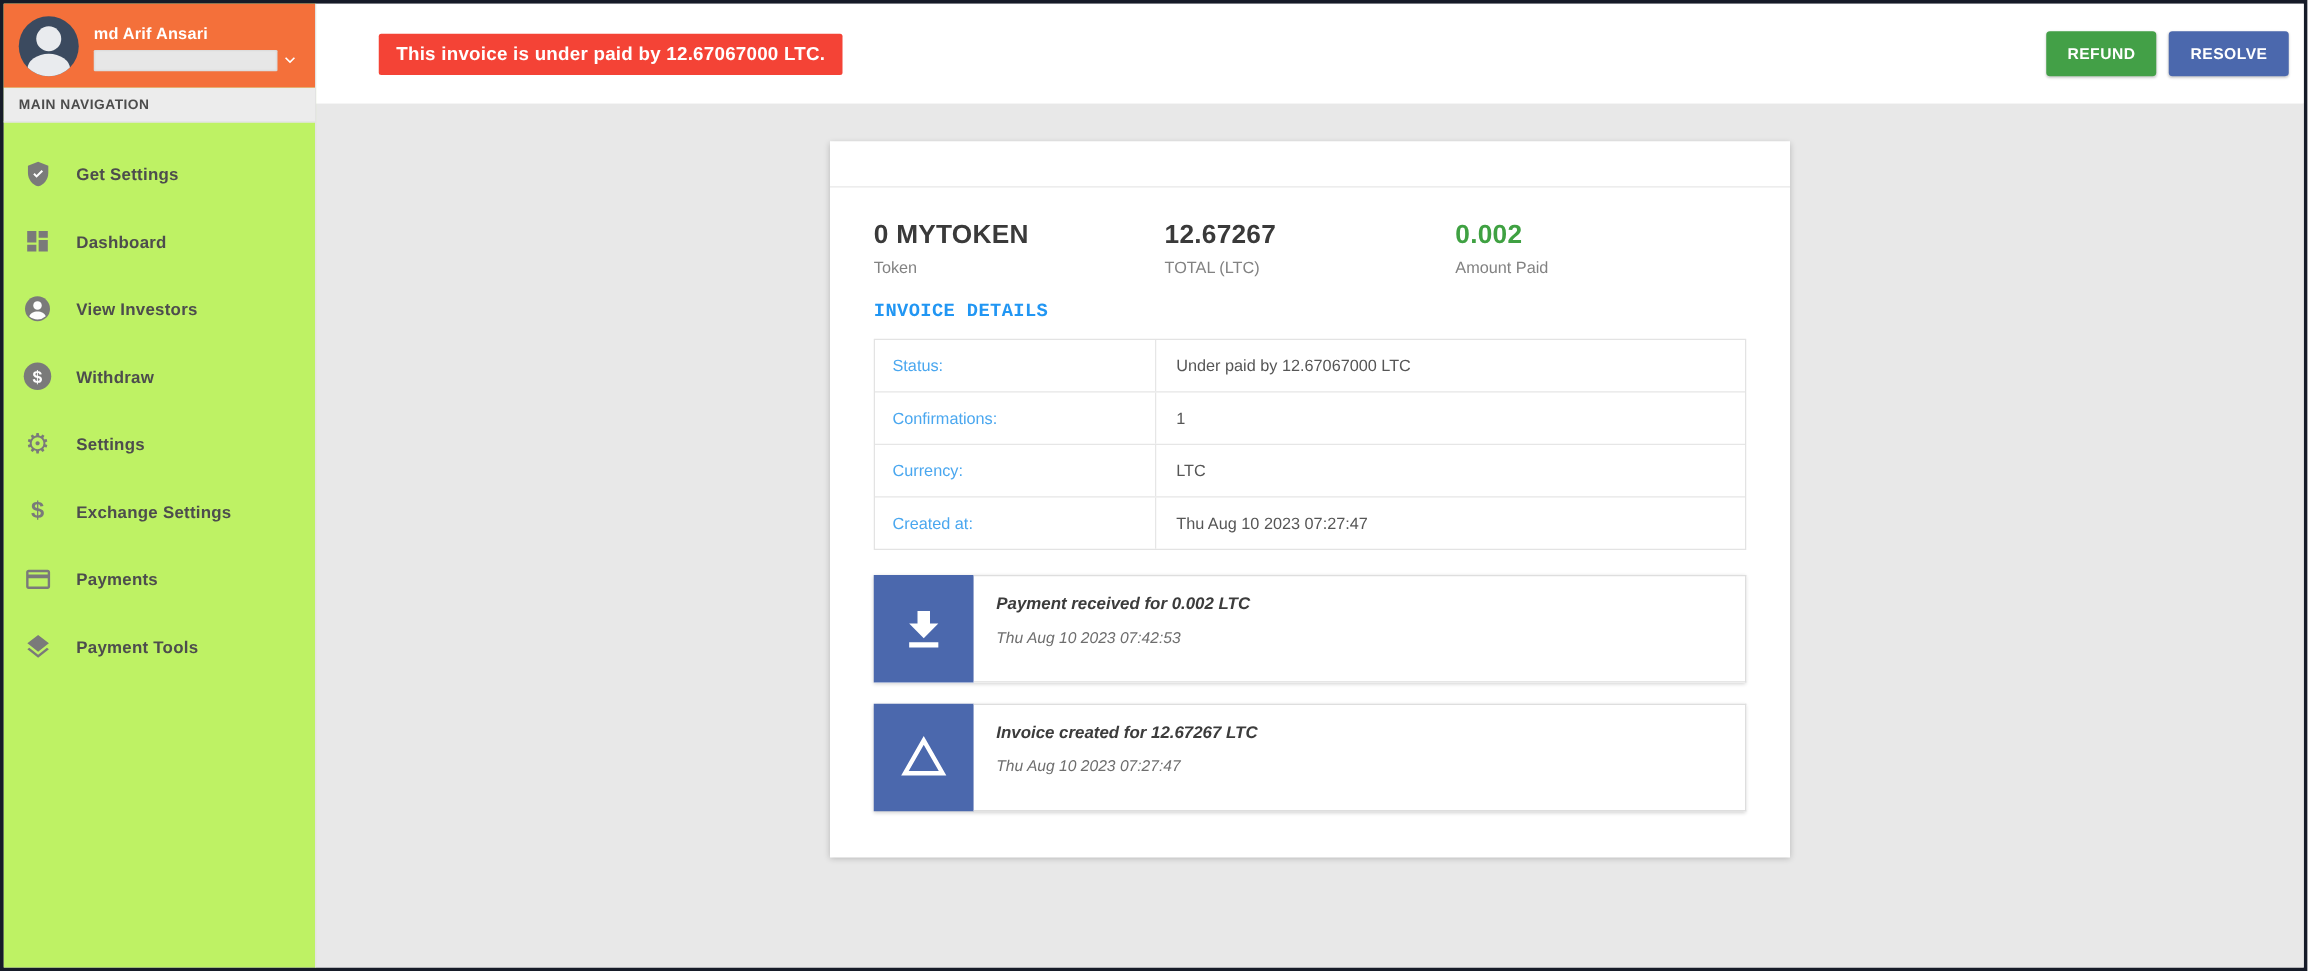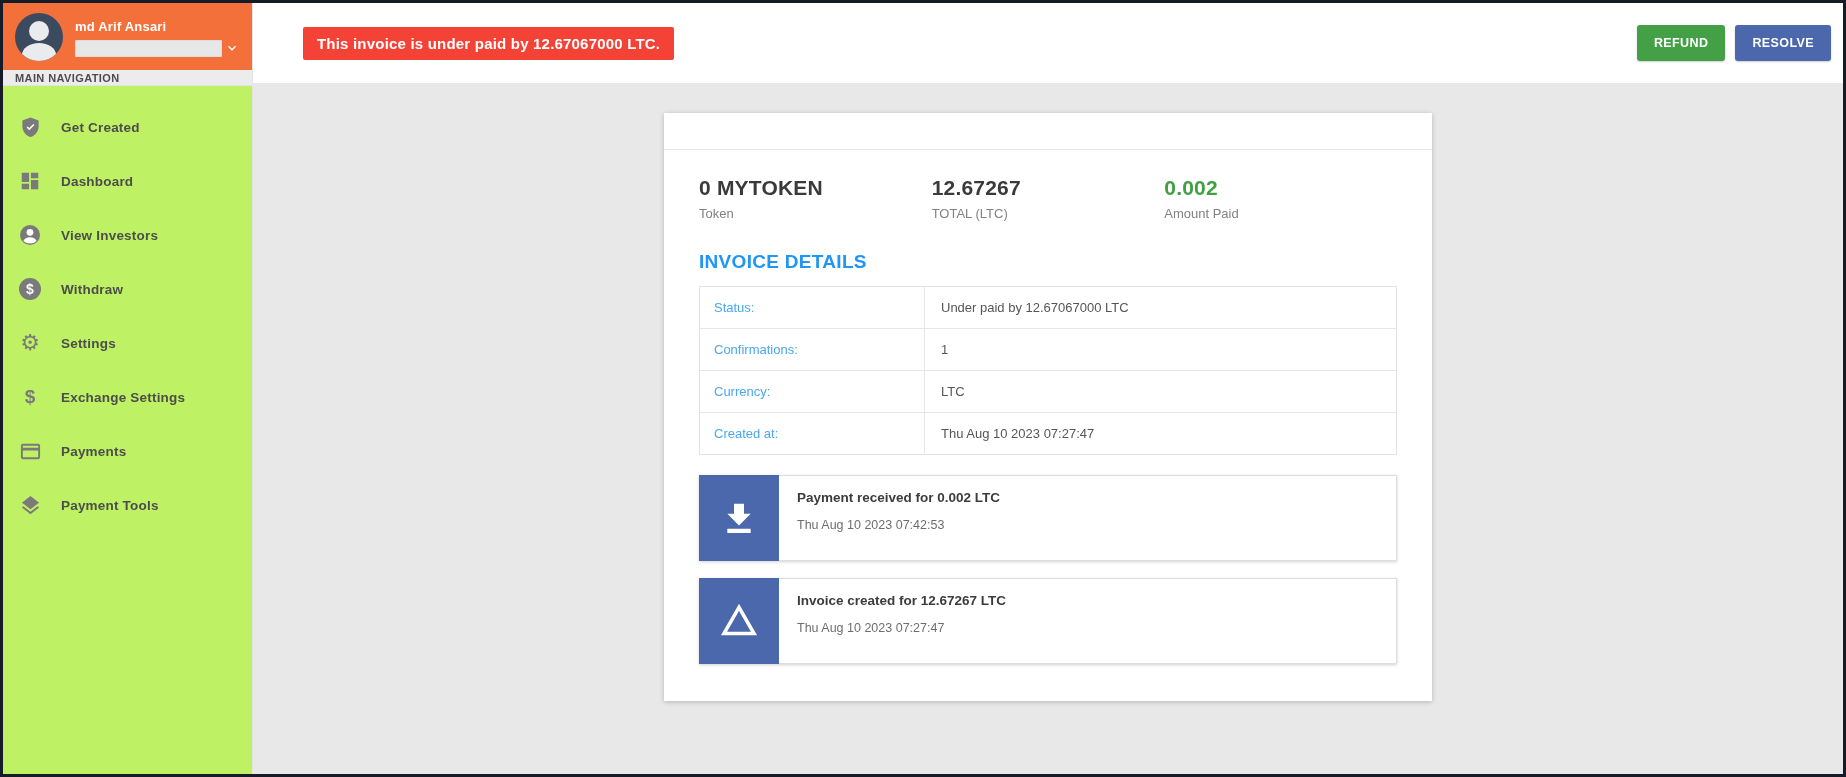--- a/index.html
+++ b/index.html
@@ -34,21 +34,21 @@
   }
   .avatar .head { position:absolute; left:14px; top:8px; width:20px; height:20px; border-radius:50%; background:#e9ebee; }
   .avatar .torso { position:absolute; left:7px; top:30px; width:34px; height:24px; border-radius:50% 50% 0 0; background:#e9ebee; }
   .user-info { flex:1; margin-left:12px; padding-top:2px; }
   .user-name { color:#ffffff; font-size:13px; font-weight:bold; letter-spacing:.2px; }
   .user-select-row { display:flex; align-items:center; margin-top:6px; }
   .user-select { flex:1; height:17px; background:#e7e7e7; border-radius:1px; box-shadow:inset 0 0 2px rgba(0,0,0,.15); }
   .chev { width:16px; height:16px; margin-left:2px; flex:none; }
 
   .nav-label-band {
-    height:16px; background:#ececec;
+    height:28px; background:#ececec;
     display:flex; align-items:center;
     padding-left:12px;
     border-bottom:1px solid #e2e2e2;
   }
   .nav-label { font-size:11px; font-weight:bold; color:#4c4c4c; letter-spacing:.4px; }
 
   .nav { padding-top:14px; }
   .nav-item {
     height:54px; display:flex; align-items:center;
     padding-left:14px; cursor:pointer;
@@ -120,23 +120,24 @@
   .card-top { height:37px; border-bottom:1px solid #e8e8e8; }
   .card-body { padding:26px 35px 20px; }
 
   .summary { display:flex; }
   .summary-col { width:33.33%; }
   .summary-value { font-size:21px; font-weight:bold; color:#3a3a3a; letter-spacing:.2px; }
   .summary-value.green { color:#3fa142; }
   .summary-label { font-size:13px; color:#828282; margin-top:6px; }
 
   .section-heading {
-    margin-top:30px;
-    font-size:19px; font-weight:bold; color:#2196f3;
+    margin-top:20px;
+    font-size:15px; font-weight:bold; color:#2196f3;
     letter-spacing:.3px;
+    font-family:Liberation Mono, monospace;
   }
 
   .details-table {
     margin-top:13px;
     border:1px solid #e3e3e3;
   }
   .details-row { display:flex; border-top:1px solid #e6e6e6; }
   .details-row:first-child { border-top:none; }
   .details-label {
     width:225px; min-width:225px;
@@ -146,20 +147,21 @@
   }
   .details-value {
     flex:1; padding:13px 16px;
     font-size:13px; color:#565656;
   }
 
   .timeline { margin-top:20px; }
   .timeline-entry {
     display:flex; margin-bottom:17px;
     box-shadow:0 1px 3px rgba(0,0,0,.18);
+    font-style:italic;
   }
   .timeline-tile {
     width:80px; min-width:80px; height:86px;
     background:#4b68ad;
     display:flex; align-items:center; justify-content:center;
   }
   .timeline-box {
     flex:1; background:#ffffff;
     border:1px solid #dedede; border-left:none;
     padding:14px 18px;
@@ -197,21 +199,21 @@
 
     <nav class="nav">
 
       <div class="nav-item">
         <span class="nav-icon">
           <svg viewBox="0 0 24 24" width="23" height="23">
               <path d="M12 1.5 3.5 4.7v6.1c0 5.2 3.6 10 8.5 11.2 4.9-1.2 8.5-6 8.5-11.2V4.7L12 1.5z"></path>
               <path fill="#fdfdfd" d="m10.7 14.9-2.8-2.8 1.2-1.2 1.6 1.6 4.2-4.2 1.2 1.2z"></path>
             </svg>
         </span>
-        <span class="nav-text">Get Created</span>
+        <span class="nav-text">Get Settings</span>
       </div>
 
       <div class="nav-item">
         <span class="nav-icon">
           <svg viewBox="0 0 24 24" width="22" height="22">
               <path d="M3 13h8V3H3v10zm0 8h8v-6H3v6zm10 0h8V11h-8v10zm0-18v6h8V3h-8z"></path>
             </svg>
         </span>
         <span class="nav-text">Dashboard</span>
       </div>

